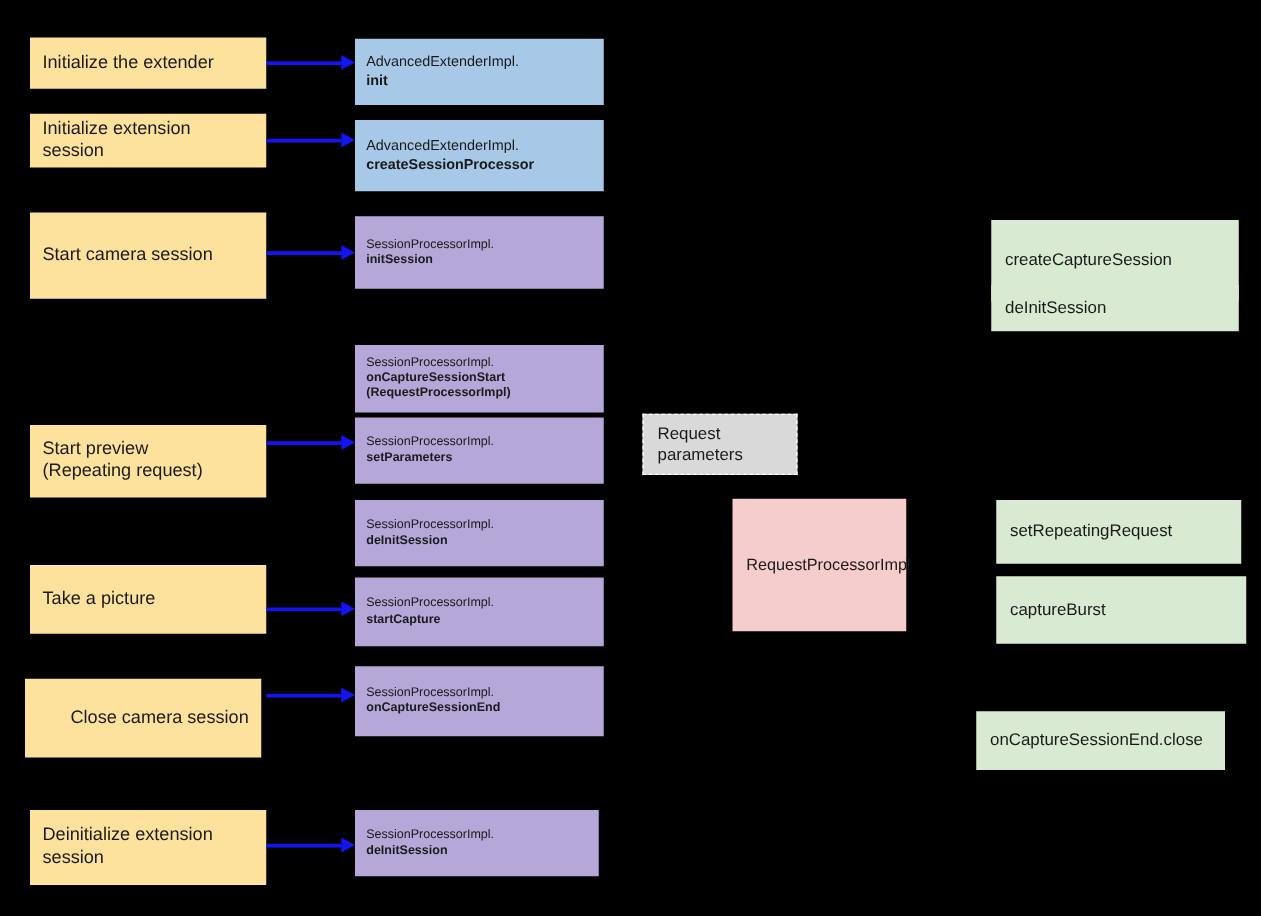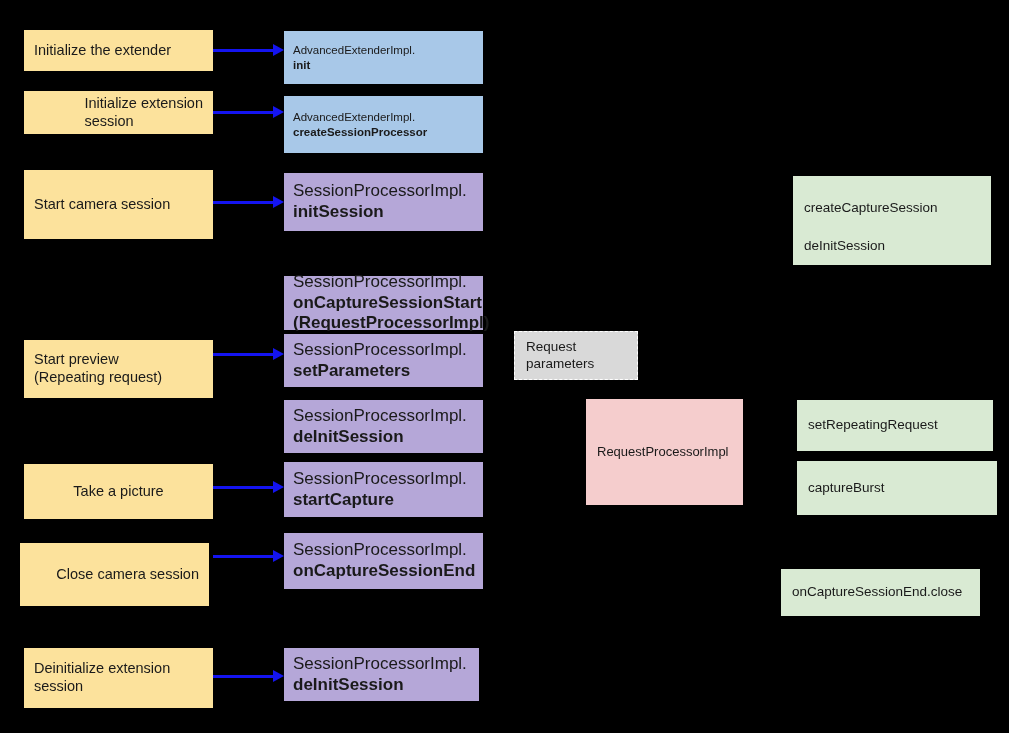--- a/index.html
+++ b/index.html
@@ -30,21 +30,21 @@
     display: block;
     font-weight: 400;
   }
   .box .l2 {
     display: block;
     font-weight: 700;
   }
   
   .c-yellow { background: #fce29c; font-size: 14.5px; padding: 0 10px; }
   .c-blue   { background: #a8c8e8; font-size: 11.5px; padding: 0 9px; }
-  .c-purple { background: #b5a7d8; font-size: 17px; padding: 0 9px; }
+  .c-purple { background: #b5a7d8; font-size: 10px; padding: 0 9px; }
   .c-green  { background: #d9ead3; font-size: 13.5px; padding: 0 11px; }
   .c-pink   { background: #f5cdcd; font-size: 13px;  padding: 0 11px; }
   .c-gray   { background: #d9d9d9; font-size: 13.5px; padding: 0 11px;
               border: 1px dashed #ffffff; }
 
   
   .arrow {
     position: absolute;
     height: 12px;
     pointer-events: none;
@@ -68,35 +68,35 @@
 </style>
 </head>
 <body>
 
 <div id="canvas">
 
   <div class="box c-yellow" style="left:24px; top:30px; width:189px; height:41px;">
     <span class="l1">Initialize the extender</span>
   </div>
 
-  <div class="box c-yellow" style="left:24px; top:91px; width:189px; height:43px;align-items:flex-end;">
+  <div class="box c-yellow" style="left:24px; top:91px; width:189px; height:43px;">
     <span class="l1">Initialize extension
 session</span>
   </div>
 
   <div class="box c-yellow" style="left:24px; top:170px; width:189px; height:69px;">
     <span class="l1">Start camera session</span>
   </div>
 
   <div class="box c-yellow" style="left:24px; top:340px; width:189px; height:58px;">
     <span class="l1">Start preview
 (Repeating request)</span>
   </div>
 
-  <div class="box c-yellow" style="left:24px; top:464px; width:189px; height:55px;text-align:center;">
+  <div class="box c-yellow" style="left:24px; top:452px; width:189px; height:55px;">
     <span class="l1">Take a picture</span>
   </div>
 
   <div class="box c-yellow" style="left:20px; top:543px; width:189px; height:63px;text-align:right;">
     <span class="l1">Close camera session</span>
   </div>
 
   <div class="box c-yellow" style="left:24px; top:648px; width:189px; height:60px;">
     <span class="l1">Deinitialize extension
 session</span>
@@ -180,21 +180,21 @@
 
   <div class="box c-purple" style="left:284px; top:648px; width:195px; height:53px;">
     <span class="l1">SessionProcessorImpl.</span>
     <span class="l2">deInitSession</span>
   </div>
 
   <div class="box c-gray" style="left:514px; top:331px; width:124px; height:49px;">
     <span class="l1">Request parameters</span>
   </div>
 
-  <div class="box c-pink" style="left:586px; top:399px; width:157px; height:106px;">
+  <div class="box c-pink" style="left:586px; top:399px; width:139px; height:106px;text-align:center;">
     <span class="l1">RequestProcessorImpl</span>
   </div>
 
   <div class="box c-green" style="left:793px; top:176px; width:198px; height:65px;">
     <span class="l1">createCaptureSession</span>
   </div>
 
   <div class="box c-green" style="left:793px; top:228px; width:198px; height:37px;">
     <span class="l1">deInitSession</span>
   </div>

